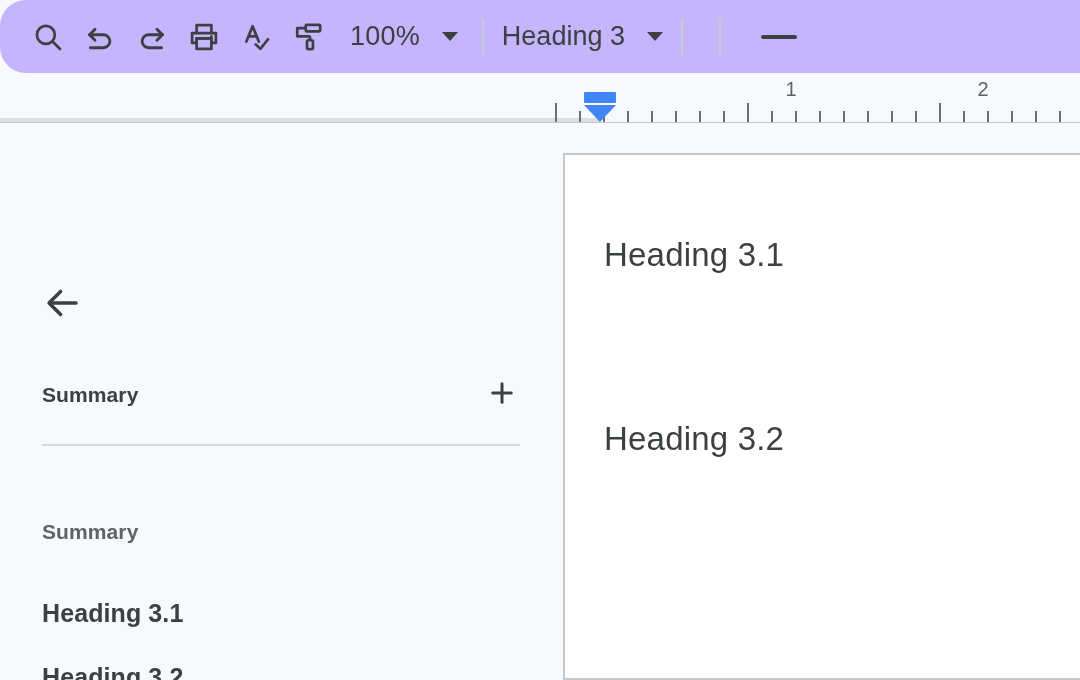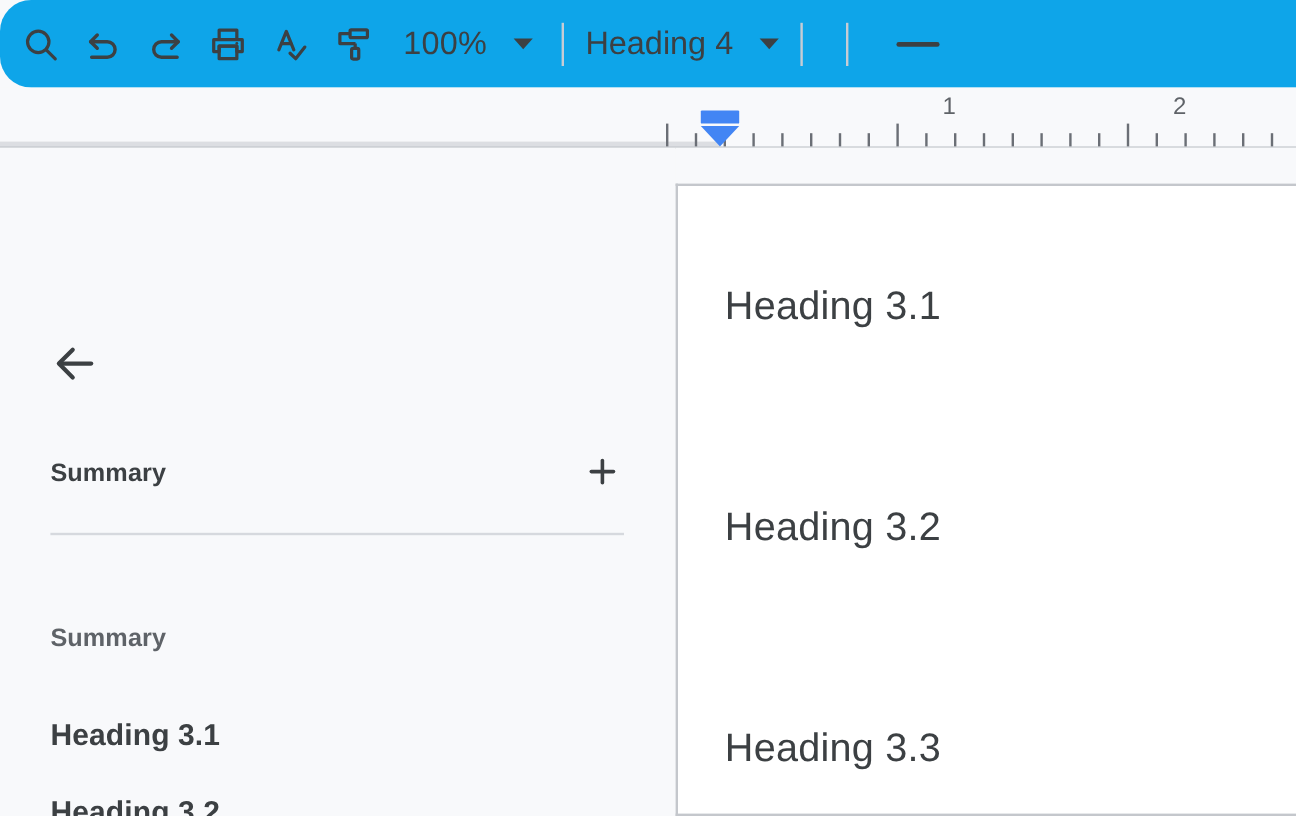--- a/index.html
+++ b/index.html
@@ -22,27 +22,27 @@
     background: #f8f9fb;
   }
 
   
   .toolbar {
     position: absolute;
     left: 0;
     top: 0;
     width: 1080px;
     height: 73px;
-    background: #0ea5e9;
+    background: #c4b5fd;
     border-top-left-radius: 26px;
     border-bottom-left-radius: 26px;
     display: flex;
     align-items: center;
     box-sizing: border-box;
-    padding-left: 8px;
+    padding-left: 22px;
   }
   .tb-btn {
     width: 52px;
     height: 52px;
     display: flex;
     align-items: center;
     justify-content: center;
     border-radius: 50%;
     flex: 0 0 auto;
   }
@@ -337,21 +337,21 @@
     </div>
 
     <div class="tb-zoom">
       <span class="lbl">100%</span>
       <span class="caret"></span>
     </div>
 
     <div class="tb-sep"></div>
 
     <div class="tb-select">
-      <span class="lbl">Heading 4</span>
+      <span class="lbl">Heading 3</span>
       <span class="caret"></span>
     </div>
 
     <div class="tb-sep"></div>
 
 
     <div class="tb-sep"></div>
 
     <div class="tb-minus"></div>
   </div>
@@ -427,17 +427,16 @@
         <div class="outline-item">
           <span class="label">Heading 3.2</span>
         </div>
       </div>
   </div>
 
   <div class="doc-area">
     <div class="doc-page">
       <div class="doc-heading h1">Heading 3.1</div>
       <div class="doc-heading h2">Heading 3.2</div>
-      <div class="doc-heading h3">Heading 3.3</div>
     </div>
   </div>
 
 </div>
 
 </body></html>

